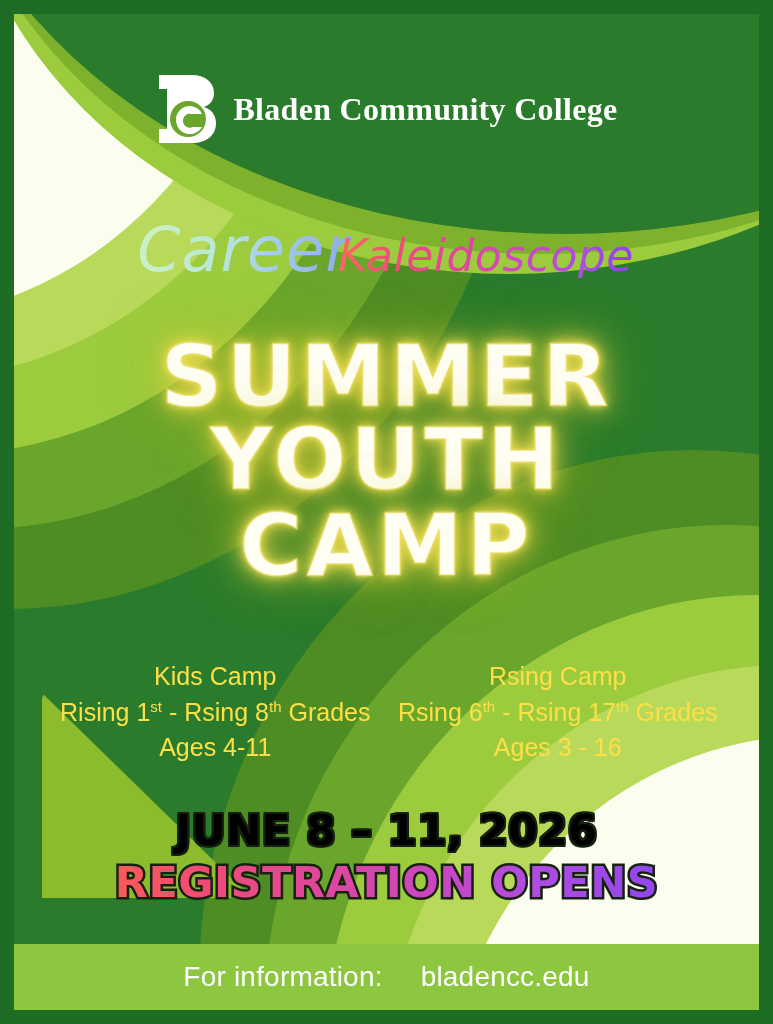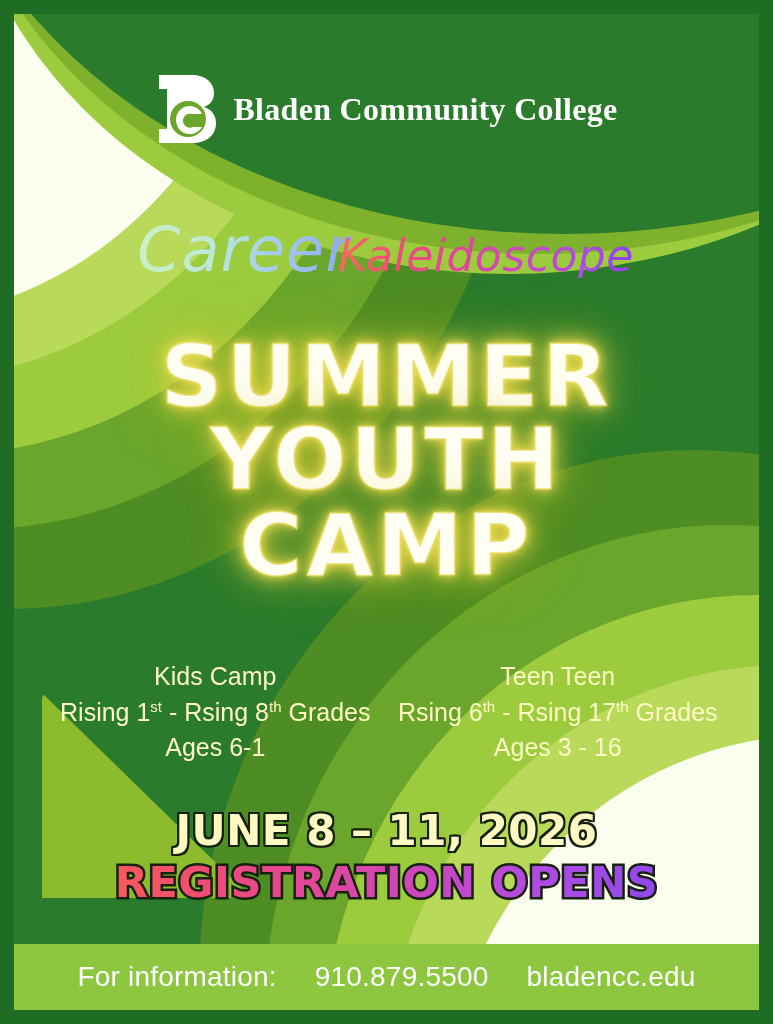--- a/index.html
+++ b/index.html
@@ -190,21 +190,21 @@
     position: absolute;
     top: 622px;
     left: 30px;
     right: 30px;
     display: flex;
     justify-content: space-between;
   }
   .camp-col {
     flex: 1 1 50%;
     text-align: center;
-    color: #fef9c3;
+    color: #fde047;
     font-family: "Liberation Sans", sans-serif;
     font-size: 25px;
     line-height: 1.42;
   }
   .camp-col .camp-title { display: block; }
   .camp-col .camp-grades { display: block; white-space: nowrap; }
   .camp-col .camp-ages { display: block; }
   .camp-col sup {
     font-size: 0.6em;
     vertical-align: super;
@@ -219,21 +219,21 @@
     text-align: center;
   }
   .date-line {
     font-family: "DejaVu Sans", sans-serif;
     font-weight: 700;
     font-size: 42px;
     letter-spacing: 0.5px;
     line-height: 1.22;
   }
   .date-main {
-    color: #fef9c3;
+    color: #000000;
     text-shadow:
       -2px -2px 0 #15200f, 2px -2px 0 #15200f,
       -2px  2px 0 #15200f, 2px  2px 0 #15200f,
        0px -2px 0 #15200f, 0px  2px 0 #15200f,
       -2px  0px 0 #15200f, 2px  0px 0 #15200f;
   }
   .grad-line {
     position: relative;
     display: inline-block;
   }
@@ -308,41 +308,40 @@
       <div class="neon-block">
         <div class="neon-line neon-2">SUMMER</div>
         <div class="neon-line neon-1">YOUTH</div>
         <div class="neon-line neon-3">CAMP</div>
       </div>
 
       <div class="camps">
         <div class="camp-col">
           <span class="camp-title">Kids Camp</span>
           <span class="camp-grades"><span>Rising 1</span><sup>st</sup><span> - Rsing 8</span><sup>th</sup><span> Grades</span></span>
-          <span class="camp-ages">Ages 6-1</span>
+          <span class="camp-ages">Ages 4-11</span>
         </div>
         <div class="camp-col">
-          <span class="camp-title">Teen Teen</span>
+          <span class="camp-title">Rsing Camp</span>
           <span class="camp-grades"><span>Rsing 6</span><sup>th</sup><span> - Rsing 17</span><sup>th</sup><span> Grades</span></span>
           <span class="camp-ages">Ages 3 - 16</span>
         </div>
       </div>
 
       <div class="dates">
         <div class="date-line date-main">JUNE 8 – 11, 2026</div>
 
         <div class="date-line grad-line reg-line">
           <span class="grad-stroke">REGISTRATION OPENS</span>
           <span class="grad-fill">REGISTRATION OPENS</span>
         </div>
 
       </div>
 
     </div>
 
     <div class="footer-band">
       <span class="f-text">For information:</span>
-      <span class="f-text">910.879.5500</span>
       <span class="f-text">bladencc.edu</span>
     </div>
 
   </div>
 </div>
 
 </body></html>

